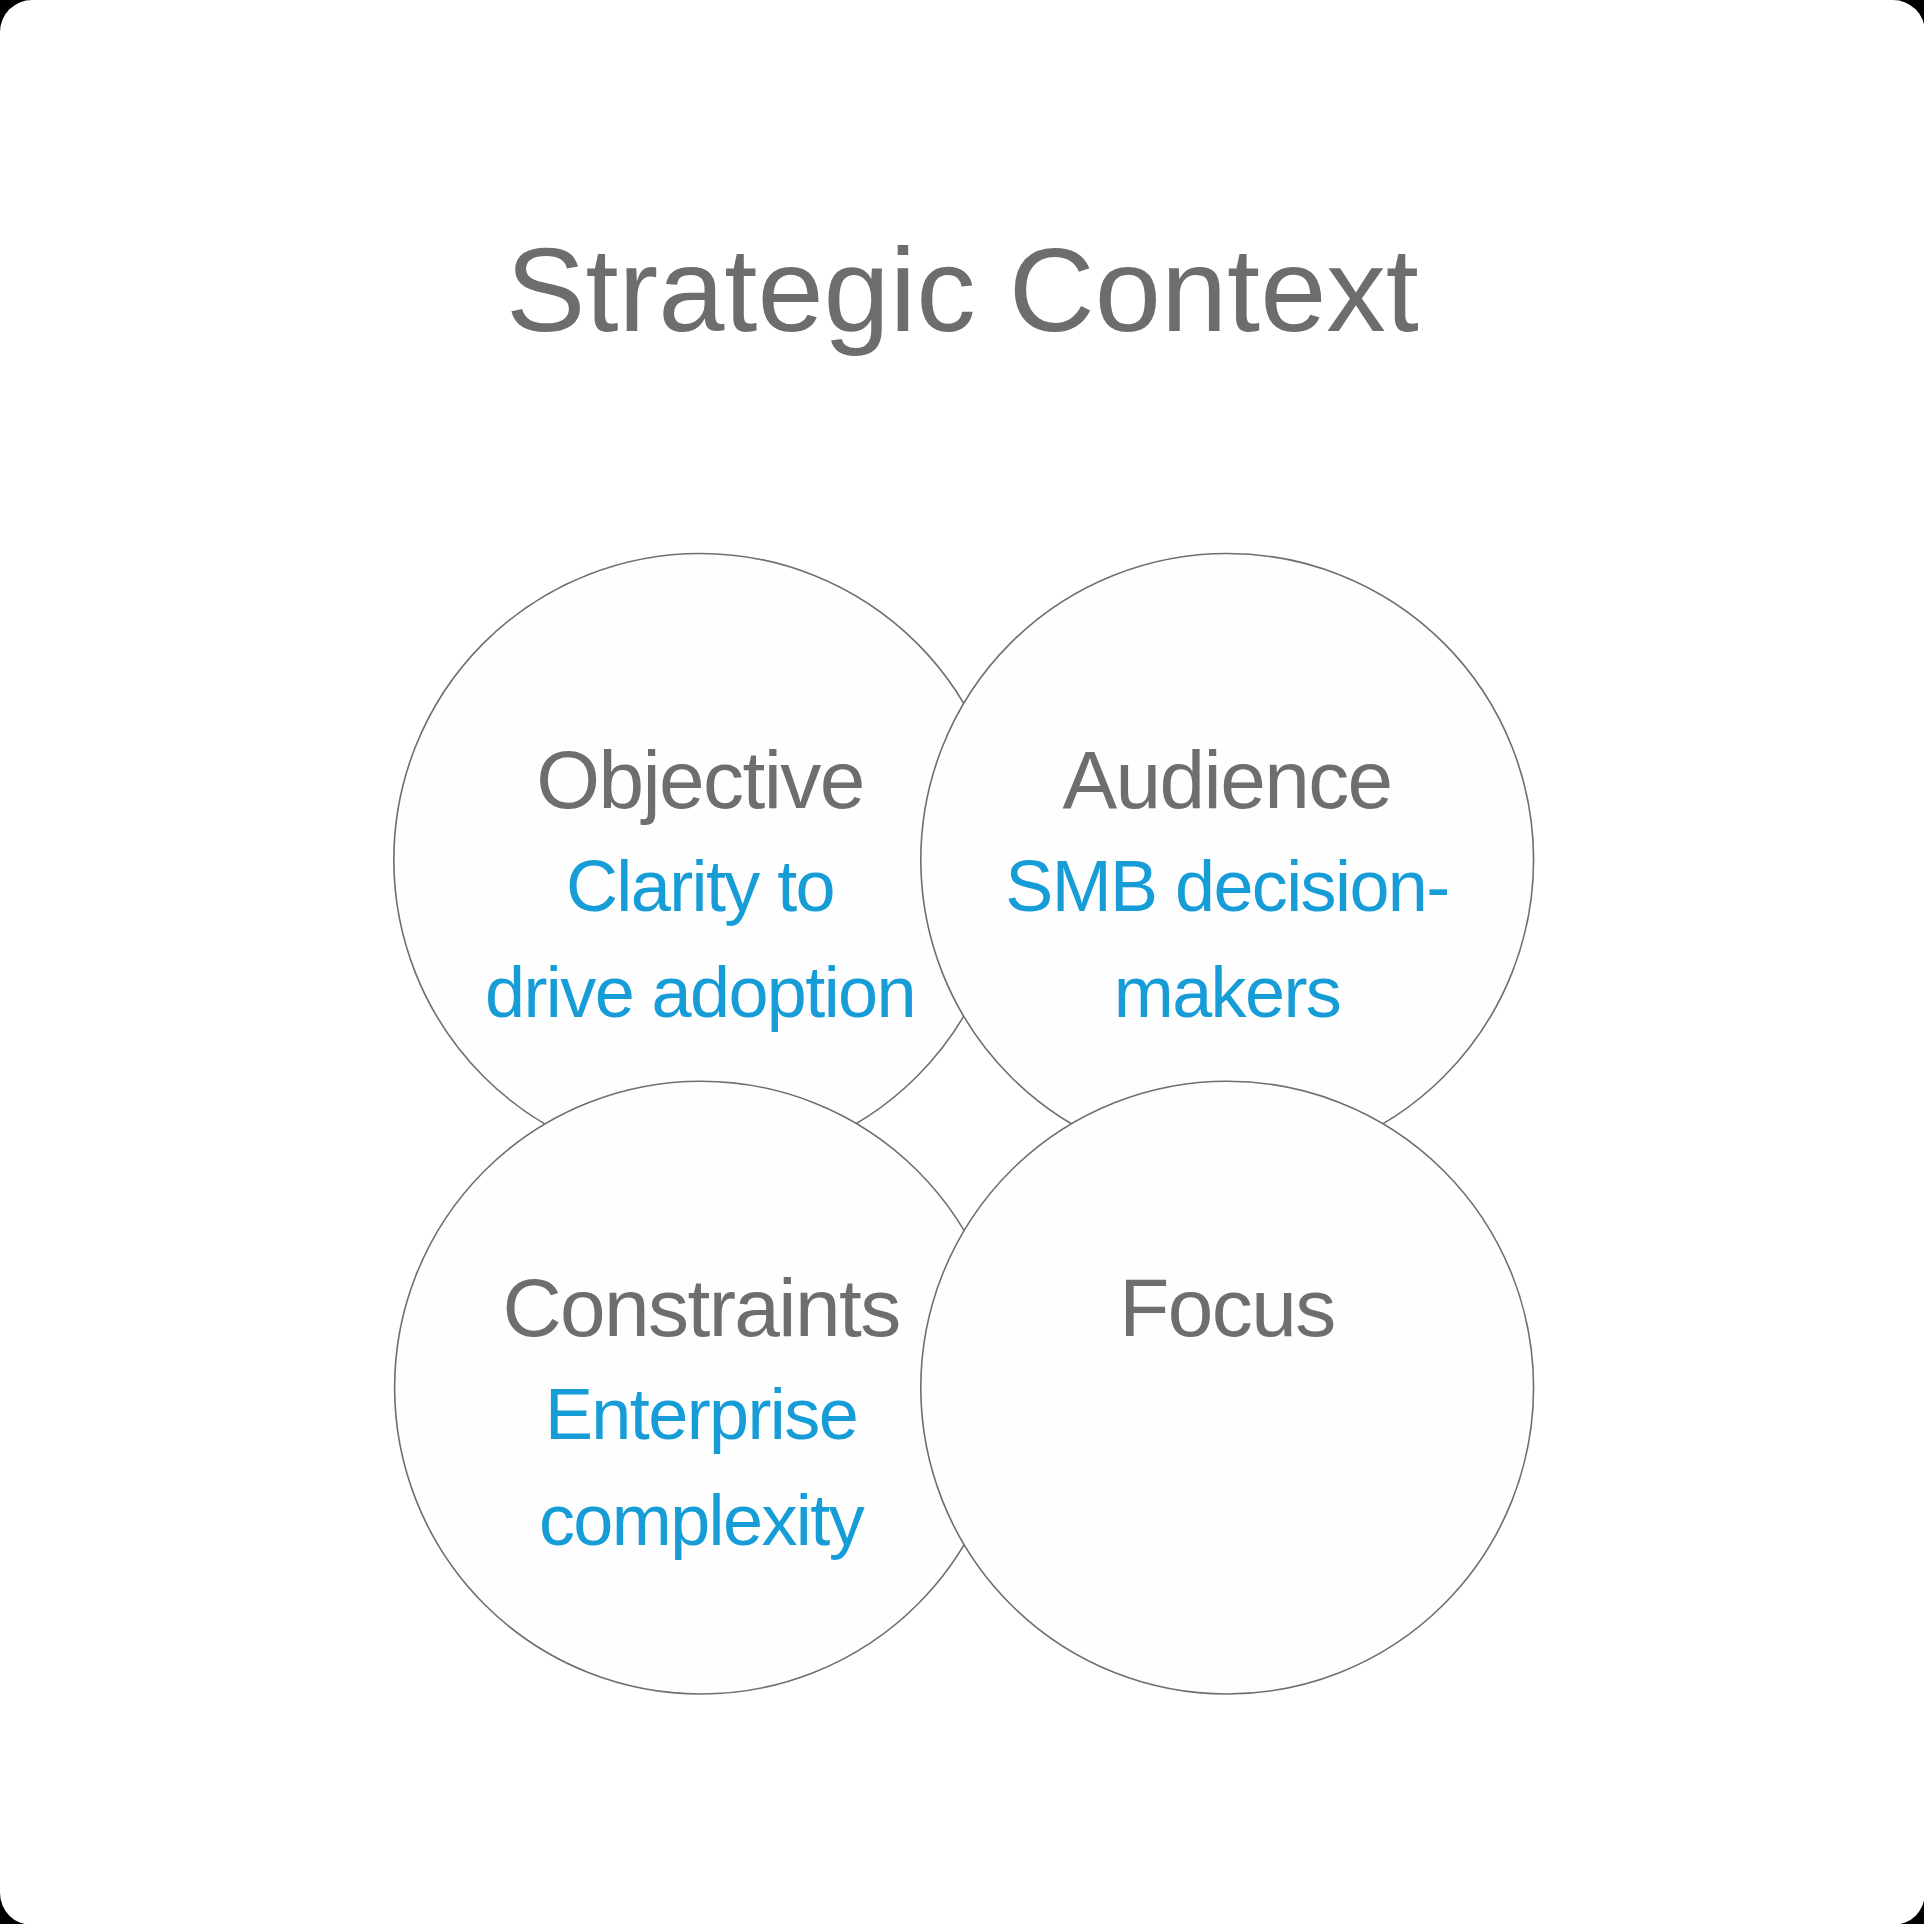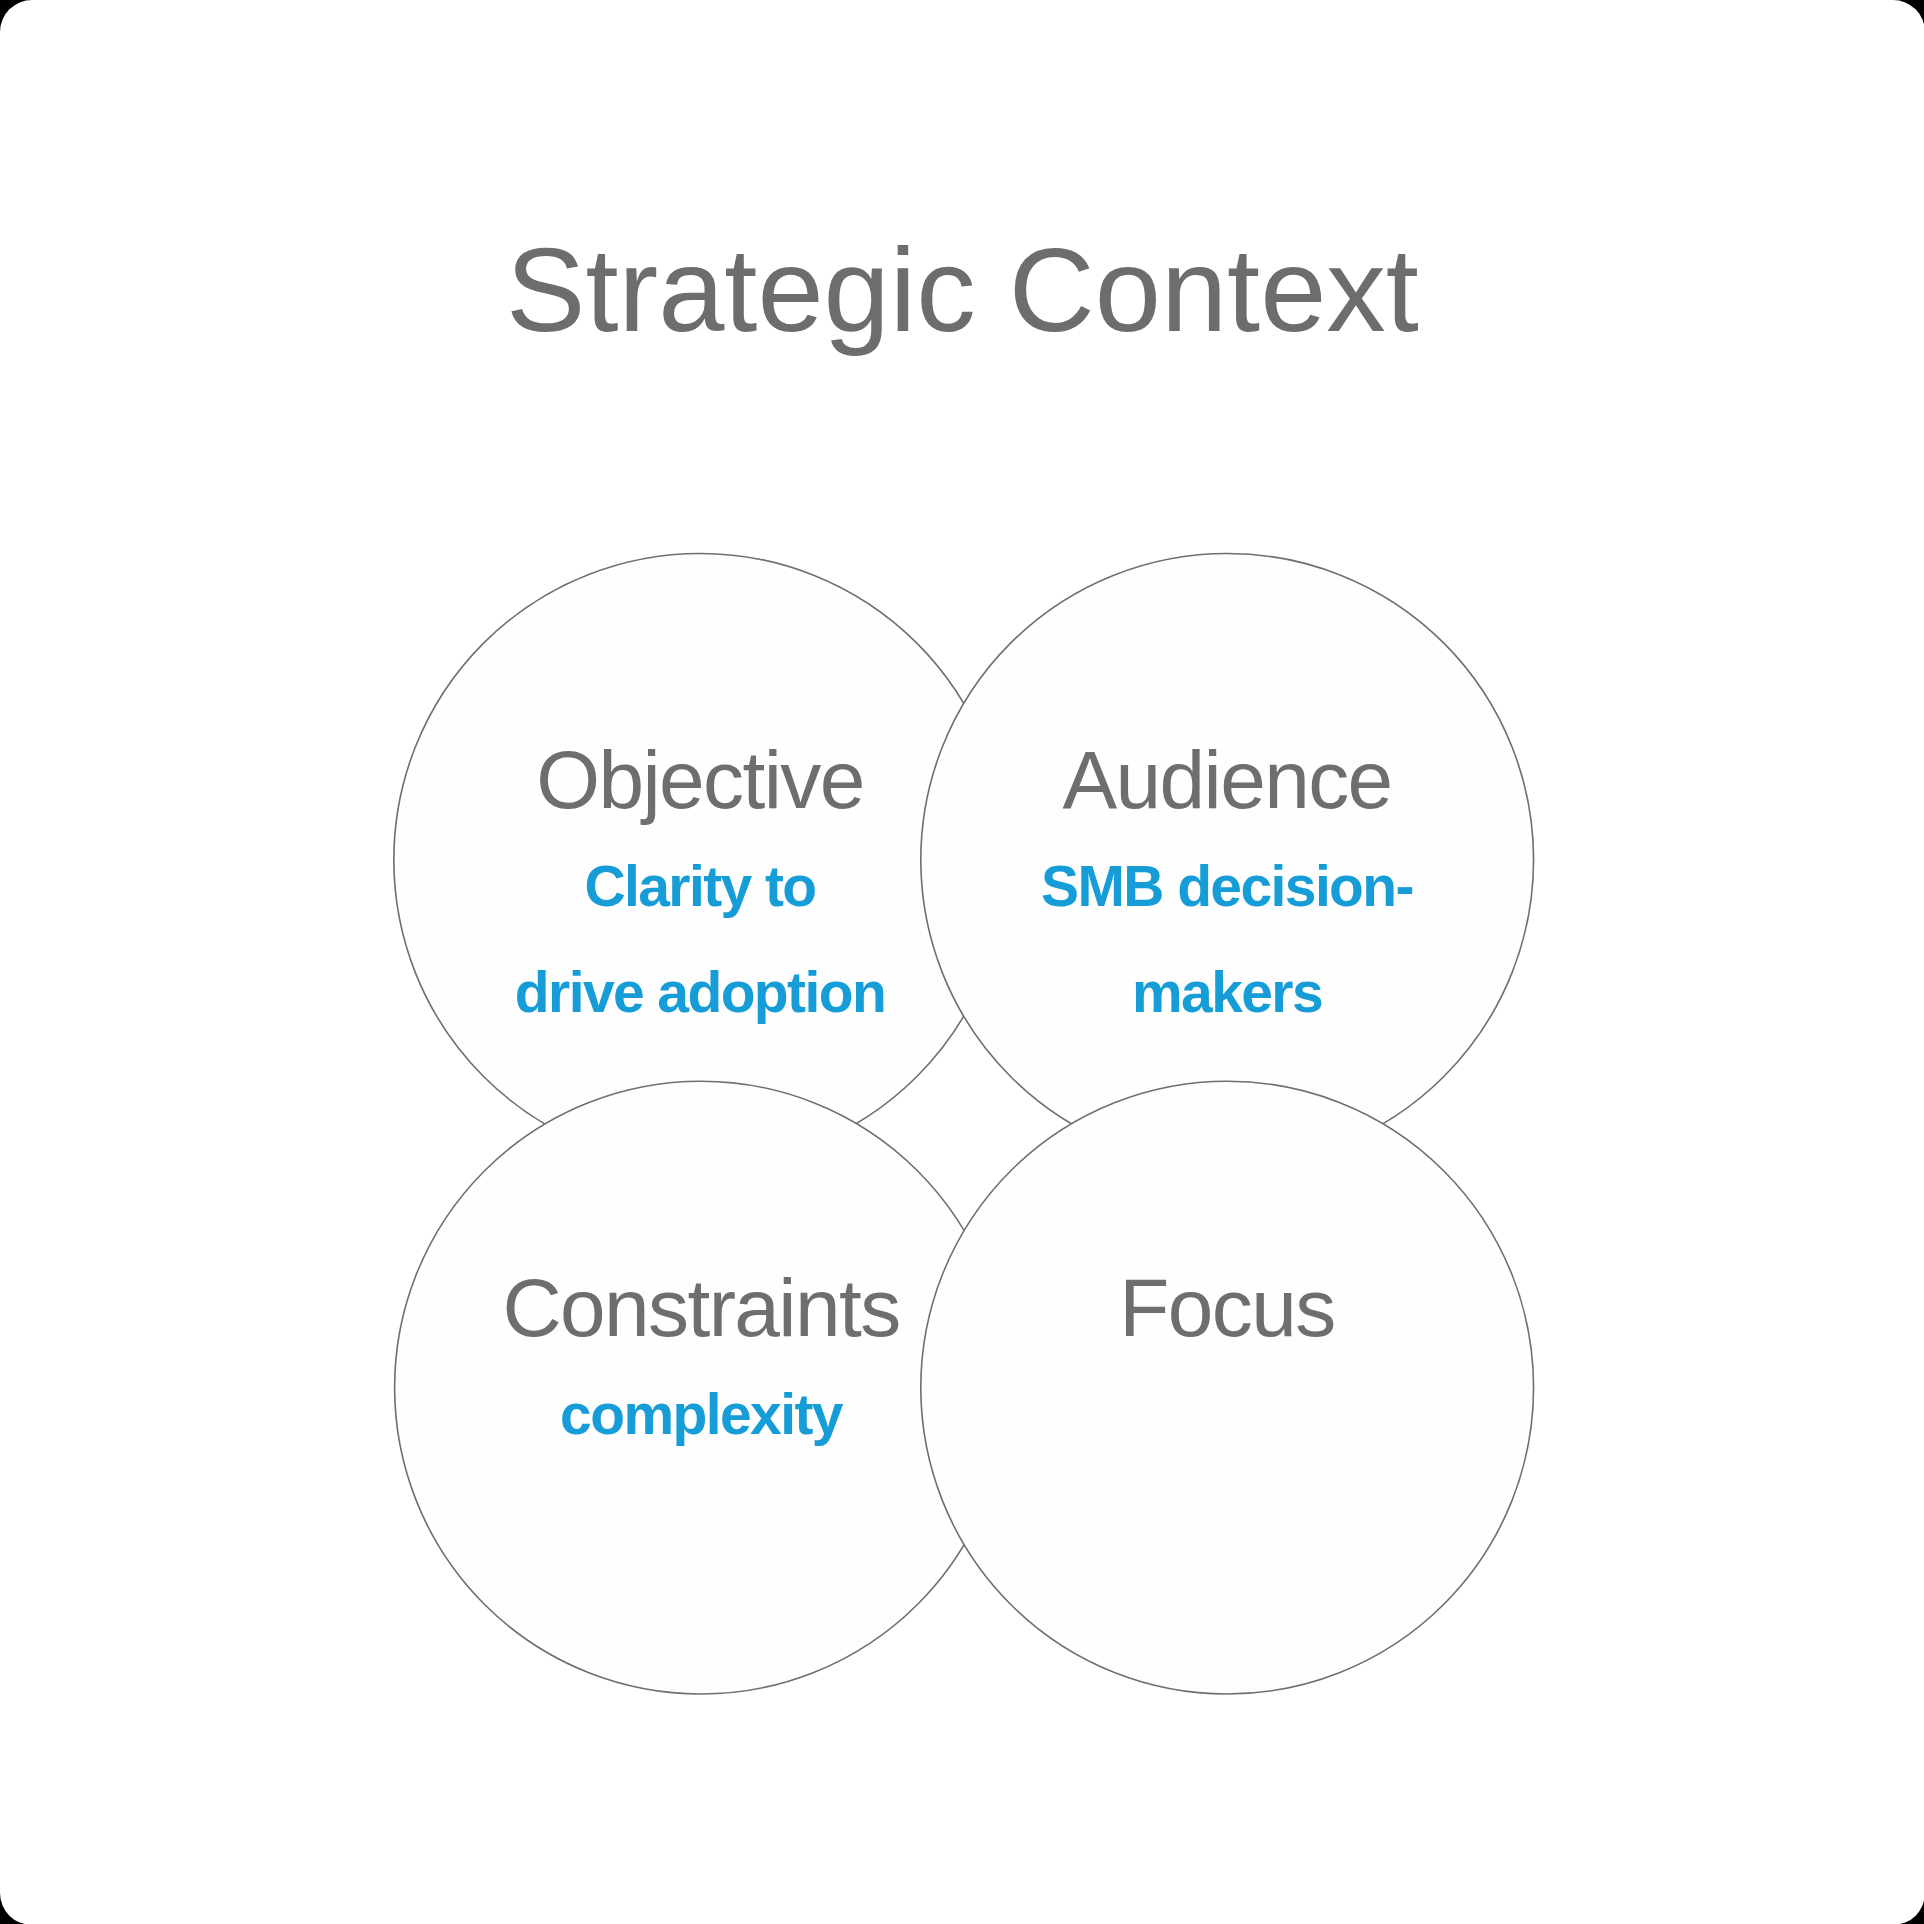--- a/index.html
+++ b/index.html
@@ -62,23 +62,23 @@
   }
   .circle-text .label {
     font-size: 82px;
     line-height: 106px;
     font-weight: 300;
     color: #6e6e6e;
     letter-spacing: -1.6px;
     white-space: nowrap;
   }
   .circle-text .value-line {
-    font-size: 57px;
+    font-size: 72px;
     line-height: 106px;
-    font-weight: 700;
+    font-weight: 400;
     color: #169dd7;
     letter-spacing: -1.6px;
     white-space: nowrap;
   }
   .pos-objective   { left: 379px;  top: 727px;  }
   .pos-audience    { left: 906px; top: 727px;  }
   .pos-constraints { left: 380px;  top: 1255px; }
   .pos-focus       { left: 906px; top: 1255px; gap: 26px; }
 </style>
 </head>
@@ -103,20 +103,21 @@
     </div>
 
     <div class="circle-text pos-audience">
       <div class="label">Audience</div>
       <div class="value-line">SMB decision-</div>
       <div class="value-line">makers</div>
     </div>
 
     <div class="circle-text pos-constraints">
       <div class="label">Constraints</div>
+      <div class="value-line">Enterprise</div>
       <div class="value-line">complexity</div>
     </div>
 
     <div class="circle-text pos-focus">
       <div class="label">Focus</div>
     </div>
 
   </div>
 </div>
 

